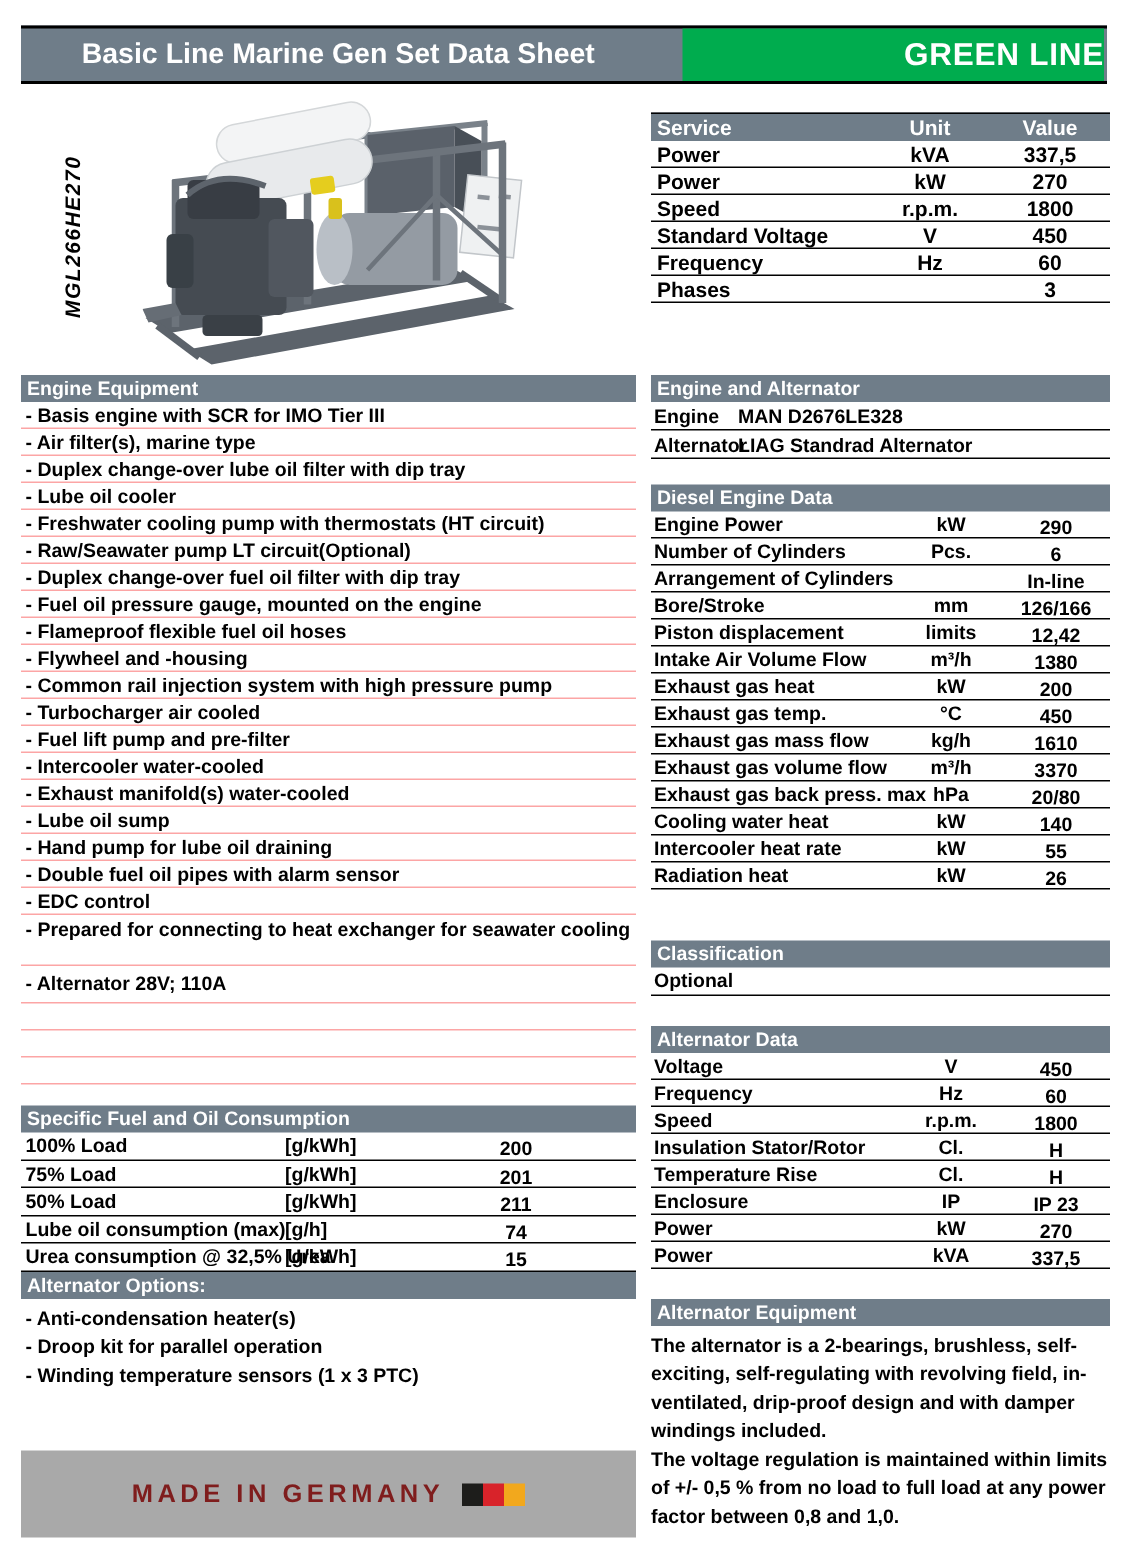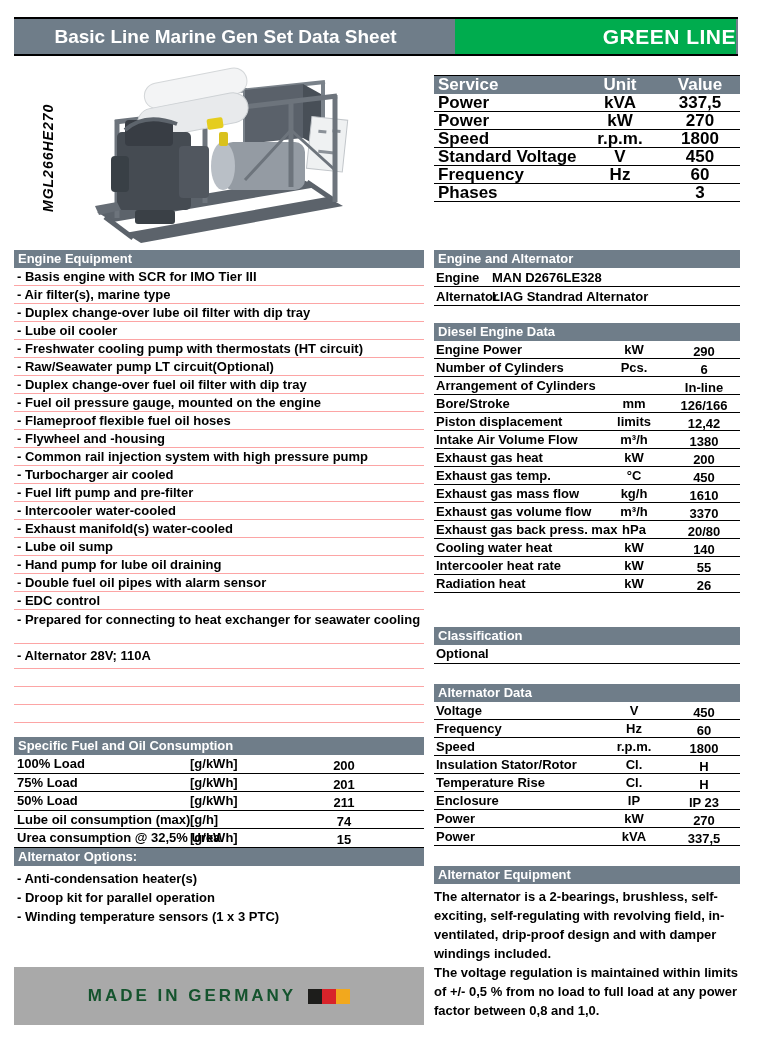--- a/index.html
+++ b/index.html
@@ -19,21 +19,21 @@
   .model-code{position:absolute;left:40px;top:212px;transform:rotate(-90deg);transform-origin:0 0;
               font-style:italic;font-size:14px;letter-spacing:1px;white-space:nowrap;}
 
   .figure{position:absolute;left:95px;top:60px;width:255px;height:192px;}
 
   
   .sec-head{height:18px;line-height:18px;background:var(--header_gray,#6F7D89);color:#ffffff;
             font-size:13px;padding-left:4px;box-sizing:border-box;white-space:nowrap;overflow:hidden;}
 
   
-  .svc{position:absolute;left:434px;top:75px;width:306px;font-size:17px;}
+  .svc{position:absolute;left:434px;top:75px;width:306px;font-size:14px;}
   .svc-head{display:flex;align-items:center;height:19px;background:var(--header_gray,#6F7D89);
             color:#fff;border-top:1px solid #000;box-sizing:border-box;}
   .svc-row{display:flex;align-items:center;height:18px;border-bottom:1px solid #000;box-sizing:border-box;}
   .sc1{width:146px;padding-left:4px;box-sizing:border-box;white-space:nowrap;}
   .sc2{width:80px;text-align:center;}
   .sc3{width:80px;text-align:center;}
 
   
   .eq{position:absolute;left:14px;top:250px;width:410px;font-size:13px;}
   .eq-row{height:18px;line-height:17px;border-bottom:1px solid #fca5a5;padding-left:3px;
@@ -50,21 +50,21 @@
   .f3{flex:1;text-align:center;padding-right:26px;box-sizing:border-box;position:relative;top:2px;}
 
   
   .opts{position:absolute;left:14px;top:848px;width:410px;font-size:13px;}
   .opts-list{margin-top:3px;}
   .opt-item{line-height:19px;padding-left:3px;white-space:nowrap;}
 
   
   .made{position:absolute;left:14px;top:967px;width:410px;height:58px;background:var(--made_in_gray,#A9A9A9);
         display:flex;align-items:center;justify-content:center;gap:12px;}
-  .made-label{font-size:17px;letter-spacing:3px;color:#14532d;}
+  .made-label{font-size:17px;letter-spacing:3px;color:#7f1d1d;}
   .flag{display:flex;}
   .flag span{width:14px;height:15px;display:block;}
   .fb{background:var(--flag_black,#1D1D1B);} .fr{background:var(--flag_red,#D8232A);} .fg{background:var(--flag_gold,#F2A81D);}
 
   
   .ea{position:absolute;left:434px;top:250px;width:306px;font-size:13px;}
   .ea-row{display:flex;align-items:center;height:19px;border-bottom:1px solid #000;box-sizing:border-box;}
   .ea1{width:58px;padding-left:2px;box-sizing:border-box;}
   .ea2{flex:1;white-space:nowrap;}
 

